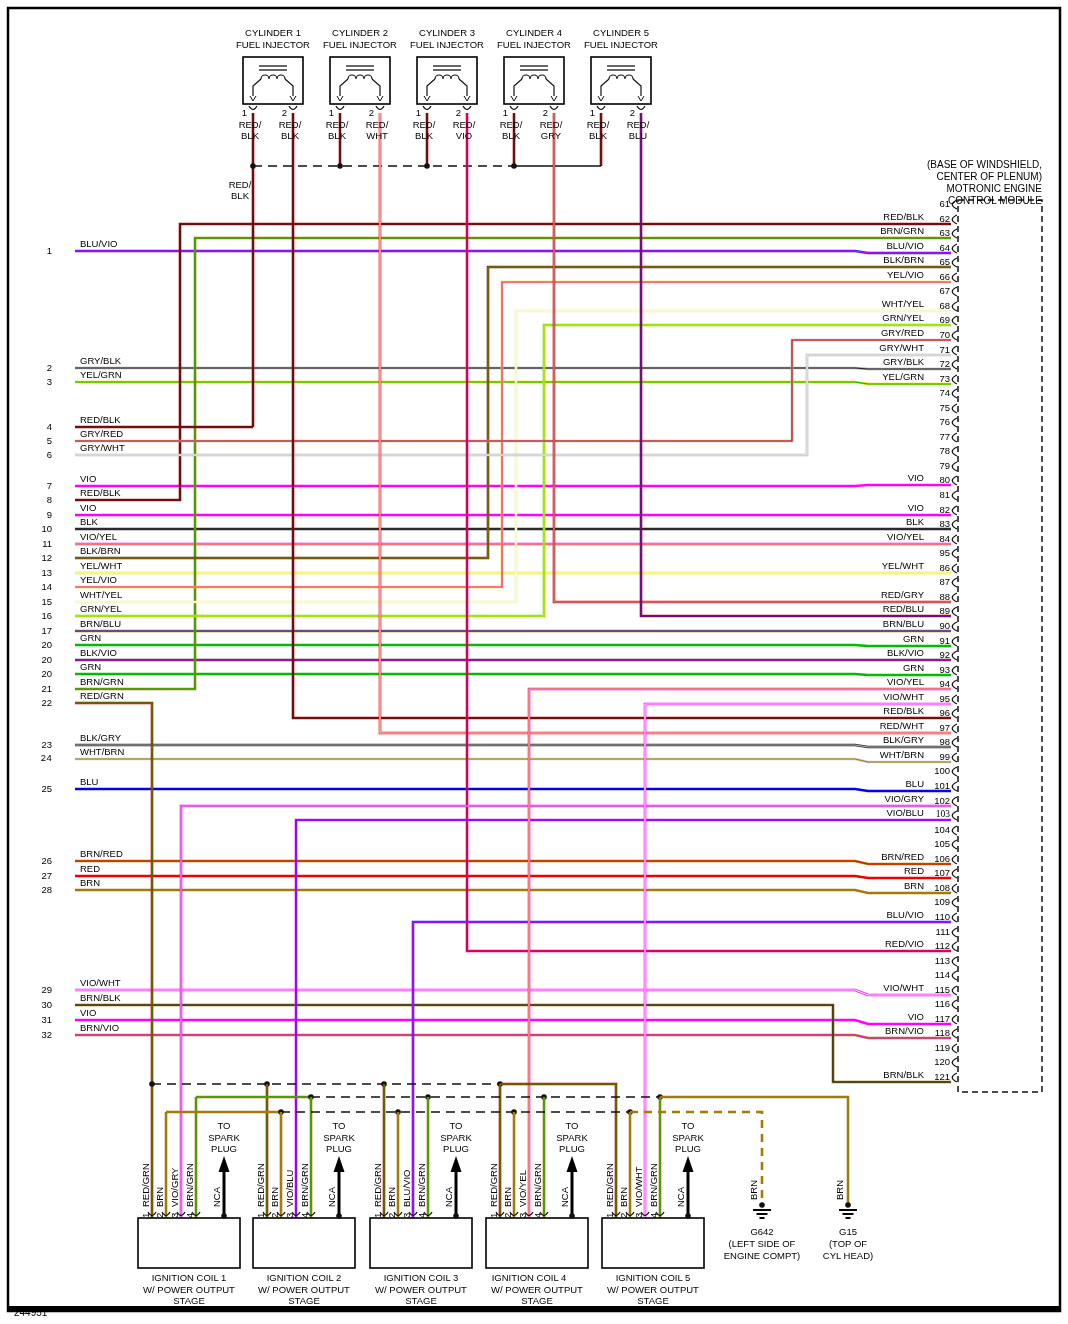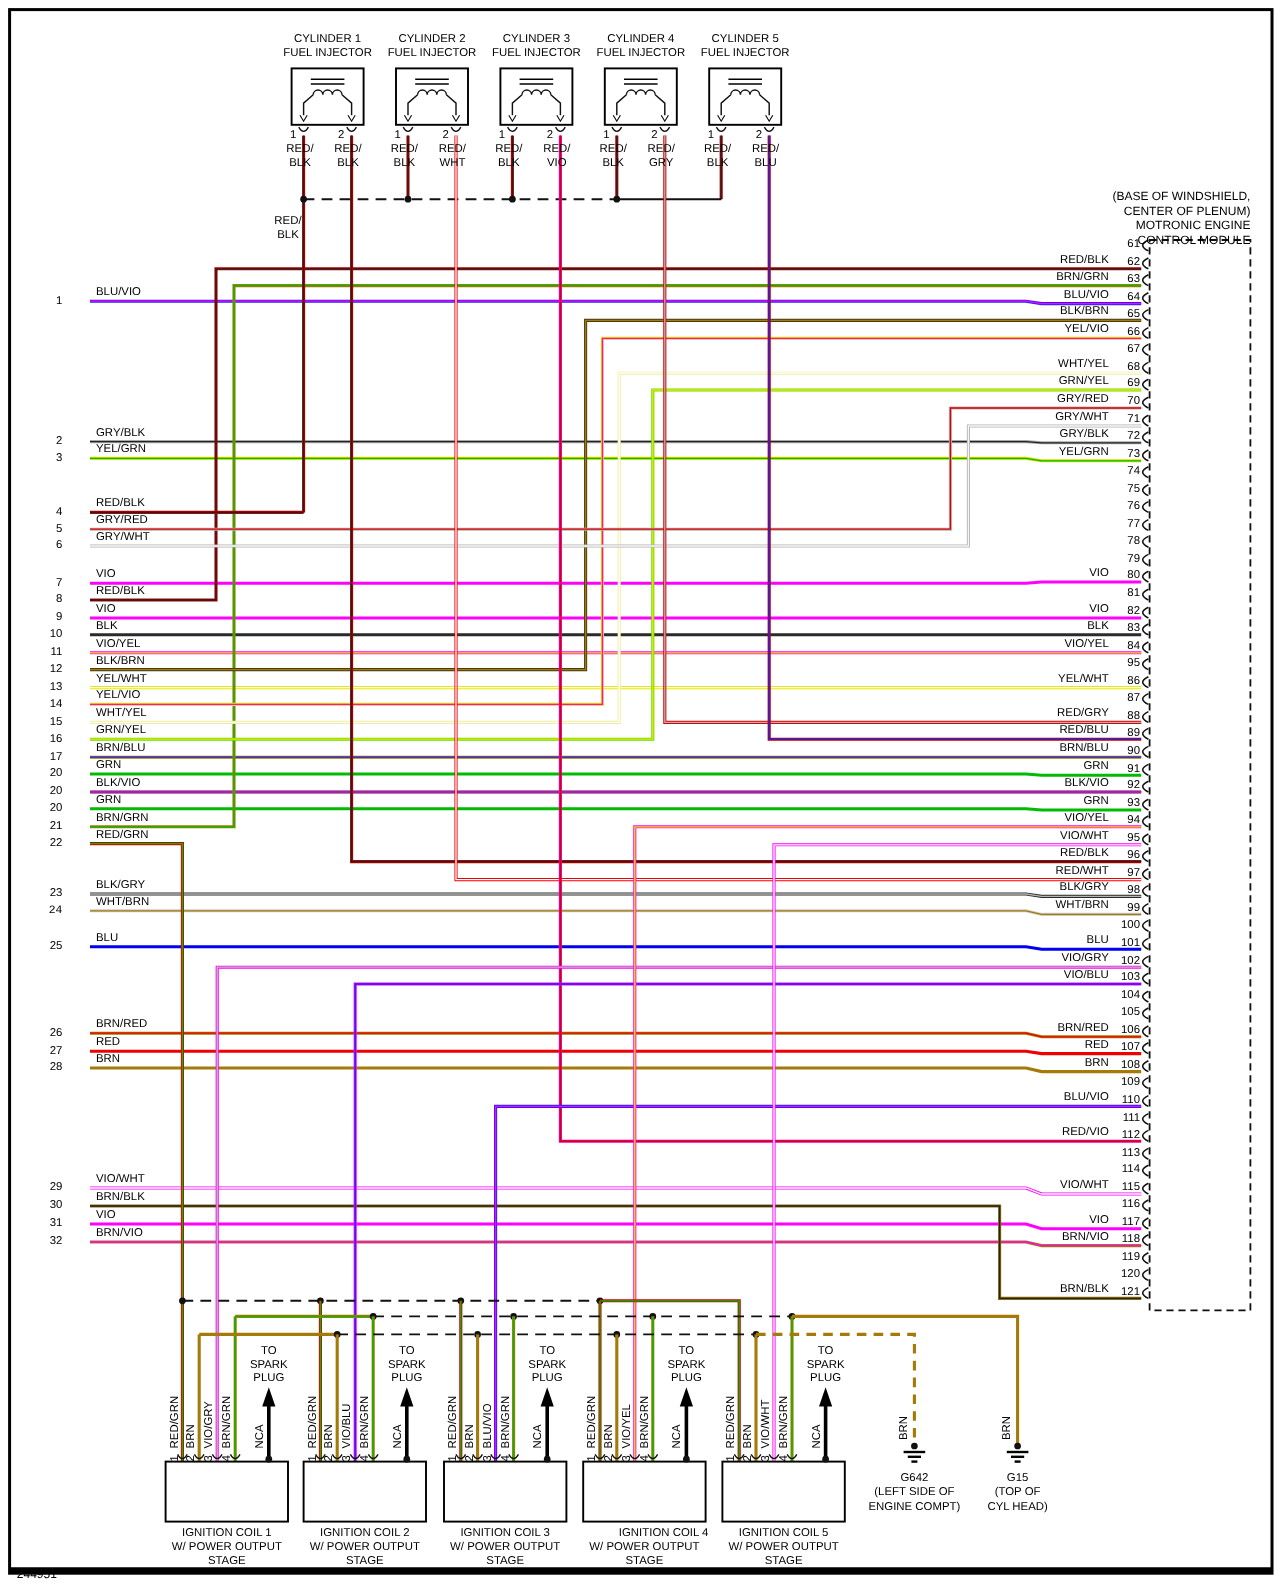--- a/index.html
+++ b/index.html
@@ -370,21 +370,21 @@
       <div class="lbl r" style="left: 814px; top: 720px; width: 110px;">RED/WHT</div>
       <div class="lbl r" style="left: 926px; top: 736px; width: 24px;">98</div>
       <div class="lbl r" style="left: 814px; top: 734px; width: 110px;">BLK/GRY</div>
       <div class="lbl r" style="left: 926px; top: 751px; width: 24px;">99</div>
       <div class="lbl r" style="left: 814px; top: 749px; width: 110px;">WHT/BRN</div>
       <div class="lbl r" style="left: 926px; top: 765px; width: 24px;">100</div>
       <div class="lbl r" style="left: 926px; top: 780px; width: 24px;">101</div>
       <div class="lbl r" style="left: 814px; top: 778px; width: 110px;">BLU</div>
       <div class="lbl r" style="left: 926px; top: 795px; width: 24px;">102</div>
       <div class="lbl r" style="left: 814px; top: 793px; width: 110px;">VIO/GRY</div>
-      <div class="lbl r" style="left: 926px; top: 809px; width: 24px;">103</div>
+      <div class="lbl r" style="left: 926px; top: 809px; width: 24px; font-family: Liberation Serif, serif;">103</div>
       <div class="lbl r" style="left: 814px; top: 807px; width: 110px;">VIO/BLU</div>
       <div class="lbl r" style="left: 926px; top: 824px; width: 24px;">104</div>
       <div class="lbl r" style="left: 926px; top: 838px; width: 24px;">105</div>
       <div class="lbl r" style="left: 926px; top: 853px; width: 24px;">106</div>
       <div class="lbl r" style="left: 814px; top: 851px; width: 110px;">BRN/RED</div>
       <div class="lbl r" style="left: 926px; top: 867px; width: 24px;">107</div>
       <div class="lbl r" style="left: 814px; top: 865px; width: 110px;">RED</div>
       <div class="lbl r" style="left: 926px; top: 882px; width: 24px;">108</div>
       <div class="lbl r" style="left: 814px; top: 880px; width: 110px;">BRN</div>
       <div class="lbl r" style="left: 926px; top: 896px; width: 24px;">109</div>
@@ -550,21 +550,21 @@
       <div class="lbl rot" style="left: 386px; top: 1218px; width: 10px;">2</div>
       <div class="lbl rot" style="left: 386px; top: 1207px; width: 64px;">BRN</div>
       <div class="lbl rot" style="left: 401px; top: 1218px; width: 10px;">3</div>
       <div class="lbl rot" style="left: 401px; top: 1207px; width: 64px;">BLU/VIO</div>
       <div class="lbl rot" style="left: 416px; top: 1218px; width: 10px;">4</div>
       <div class="lbl rot" style="left: 416px; top: 1207px; width: 64px;">BRN/GRN</div>
       <div class="lbl rot" style="left: 443px; top: 1207px; width: 50px;">NCA</div>
       <div class="lbl c" style="left: 428px; top: 1120px; width: 56px;">TO</div>
       <div class="lbl c" style="left: 428px; top: 1131.5px; width: 56px;">SPARK</div>
       <div class="lbl c" style="left: 428px; top: 1143px; width: 56px;">PLUG</div>
-      <div class="lbl c" style="left: 488px; top: 1272px; width: 130px;">IGNITION COIL 4</div>
+      <div class="lbl c" style="left: 464px; top: 1272px; width: 130px;">IGNITION COIL 4</div>
       <div class="lbl c" style="left: 472px; top: 1283.5px; width: 130px;">W/ POWER OUTPUT</div>
       <div class="lbl c" style="left: 472px; top: 1295px; width: 130px;">STAGE</div>
       <div class="lbl rot" style="left: 488px; top: 1218px; width: 10px;">1</div>
       <div class="lbl rot" style="left: 488px; top: 1207px; width: 64px;">RED/GRN</div>
       <div class="lbl rot" style="left: 502px; top: 1218px; width: 10px;">2</div>
       <div class="lbl rot" style="left: 502px; top: 1207px; width: 64px;">BRN</div>
       <div class="lbl rot" style="left: 517px; top: 1218px; width: 10px;">3</div>
       <div class="lbl rot" style="left: 517px; top: 1207px; width: 64px;">VIO/YEL</div>
       <div class="lbl rot" style="left: 532px; top: 1218px; width: 10px;">4</div>
       <div class="lbl rot" style="left: 532px; top: 1207px; width: 64px;">BRN/GRN</div>

